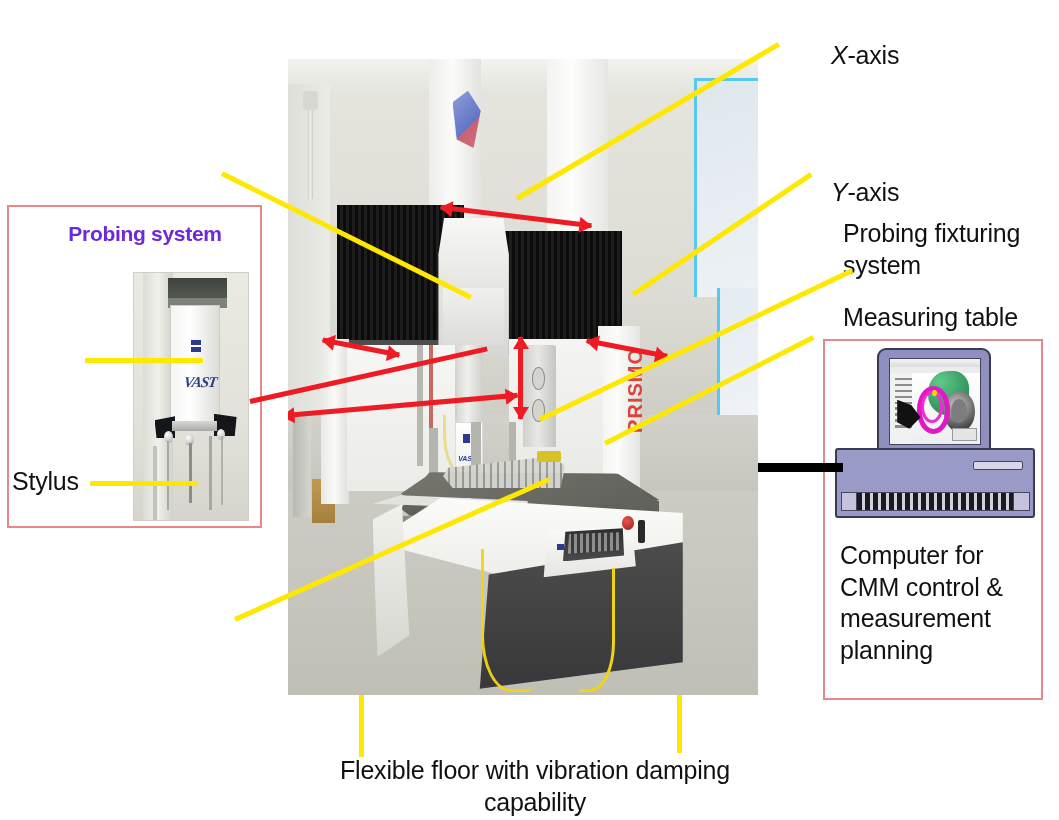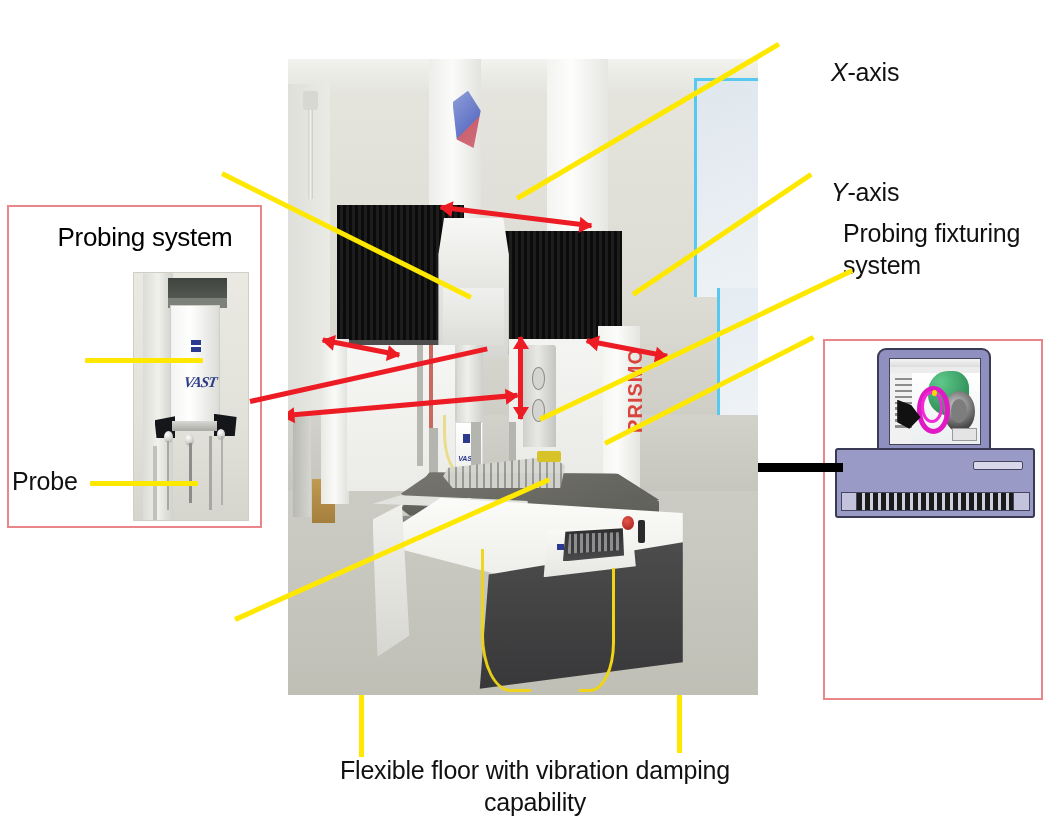--- a/index.html
+++ b/index.html
@@ -53,23 +53,23 @@
 
   
   .inset{
     position:absolute;
     border:2px solid #E8868A;
     background:#fff;
     box-sizing:border-box;
   }
   .inset-title{
     position:absolute;
-    font-weight:normal;
-    font-size:26px;
-    color:#000000;
+    font-weight:bold;
+    font-size:21px;
+    color:#6d28d9;
     letter-spacing:-0.3px;
   }
 
   
   .photo{
     position:absolute;
     overflow:hidden;
     background:#cfcfc8;
   }
   .ph{position:absolute;}
@@ -588,21 +588,21 @@
     <div class="pp pp-ball3"></div>
     <div class="pp pp-sty1"></div>
     <div class="pp pp-sty2"></div>
     <div class="pp pp-sty3"></div>
     <div class="pp pp-sty4"></div>
     <div class="pp pp-leg"></div>
   </div>
 
   <div class="leader" style="left:85px;top:358px;width:118px;"></div>
 
-  <div class="lbl" style="left:12px;top:466px;">Probe</div>
+  <div class="lbl" style="left:12px;top:466px;">Stylus</div>
   <div class="leader" style="left:90px;top:481px;width:108px;"></div>
 
   <div class="redline" style="left:250px;top:399px;width:243px;transform:rotate(-12.5deg);"></div>
 
   <div class="inset" style="left:823px;top:339px;width:220px;height:361px;"></div>
 
   <div class="comp" style="left:835px;top:348px;width:198px;height:170px;">
     <div class="comp-monitor" style="left:42px;top:0px;width:110px;height:106px;">
       <div class="comp-screen" style="left:10px;top:8px;width:90px;height:85px;">
         <div class="sc-title"></div>
@@ -629,37 +629,42 @@
       </div>
     </div>
     <div class="comp-base" style="left:0px;top:100px;width:196px;height:66px;">
       <div class="comp-slot" style="left:136px;top:11px;width:48px;height:7px;"></div>
       <div class="comp-vent-side" style="left:4px;top:42px;width:14px;height:17px;"></div>
       <div class="comp-vents" style="left:19px;top:42px;width:156px;height:17px;"></div>
       <div class="comp-vent-side" style="left:176px;top:42px;width:15px;height:17px;"></div>
     </div>
   </div>
 
+  <div class="lbl" style="left:840px;top:540px;width:200px;">Computer for
+CMM control &amp;
+measurement
+planning</div>
 
   <div class="blackline" style="left:758px;top:463px;width:85px;"></div>
 
-  <div class="lbl" style="left:831px;top:25px;">
+  <div class="lbl" style="left:831px;top:8px;">
     <span class="it">X</span><span>-axis</span>
   </div>
   <div class="leader" style="left:517px;top:196px;width:304px;transform:rotate(-30.5deg);"></div>
 
   <div class="lbl" style="left:831px;top:145px;">
     <span class="it">Y</span><span>-axis</span>
   </div>
   <div class="leader" style="left:633px;top:292px;width:215px;transform:rotate(-34deg);"></div>
 
   <div class="lbl" style="left:843px;top:218px;">Probing fixturing
 system</div>
   <div class="leader" style="left:540px;top:417px;width:346px;transform:rotate(-25.5deg);"></div>
 
+  <div class="lbl" style="left:843px;top:302px;">Measuring table</div>
   <div class="leader" style="left:605px;top:441px;width:234px;transform:rotate(-27deg);"></div>
 
   <div class="leader" style="left:222px;top:171px;width:278px;transform:rotate(26.5deg);"></div>
 
   <div class="leader" style="left:235px;top:617px;width:344px;transform:rotate(-24deg);"></div>
 
   <div class="leader-v" style="left:359px;top:695px;height:62px;"></div>
   <div class="leader-v" style="left:677px;top:695px;height:58px;"></div>
   <div class="lbl" style="left:330px;top:755px;width:410px;text-align:center;">Flexible floor with vibration damping
 capability</div>

